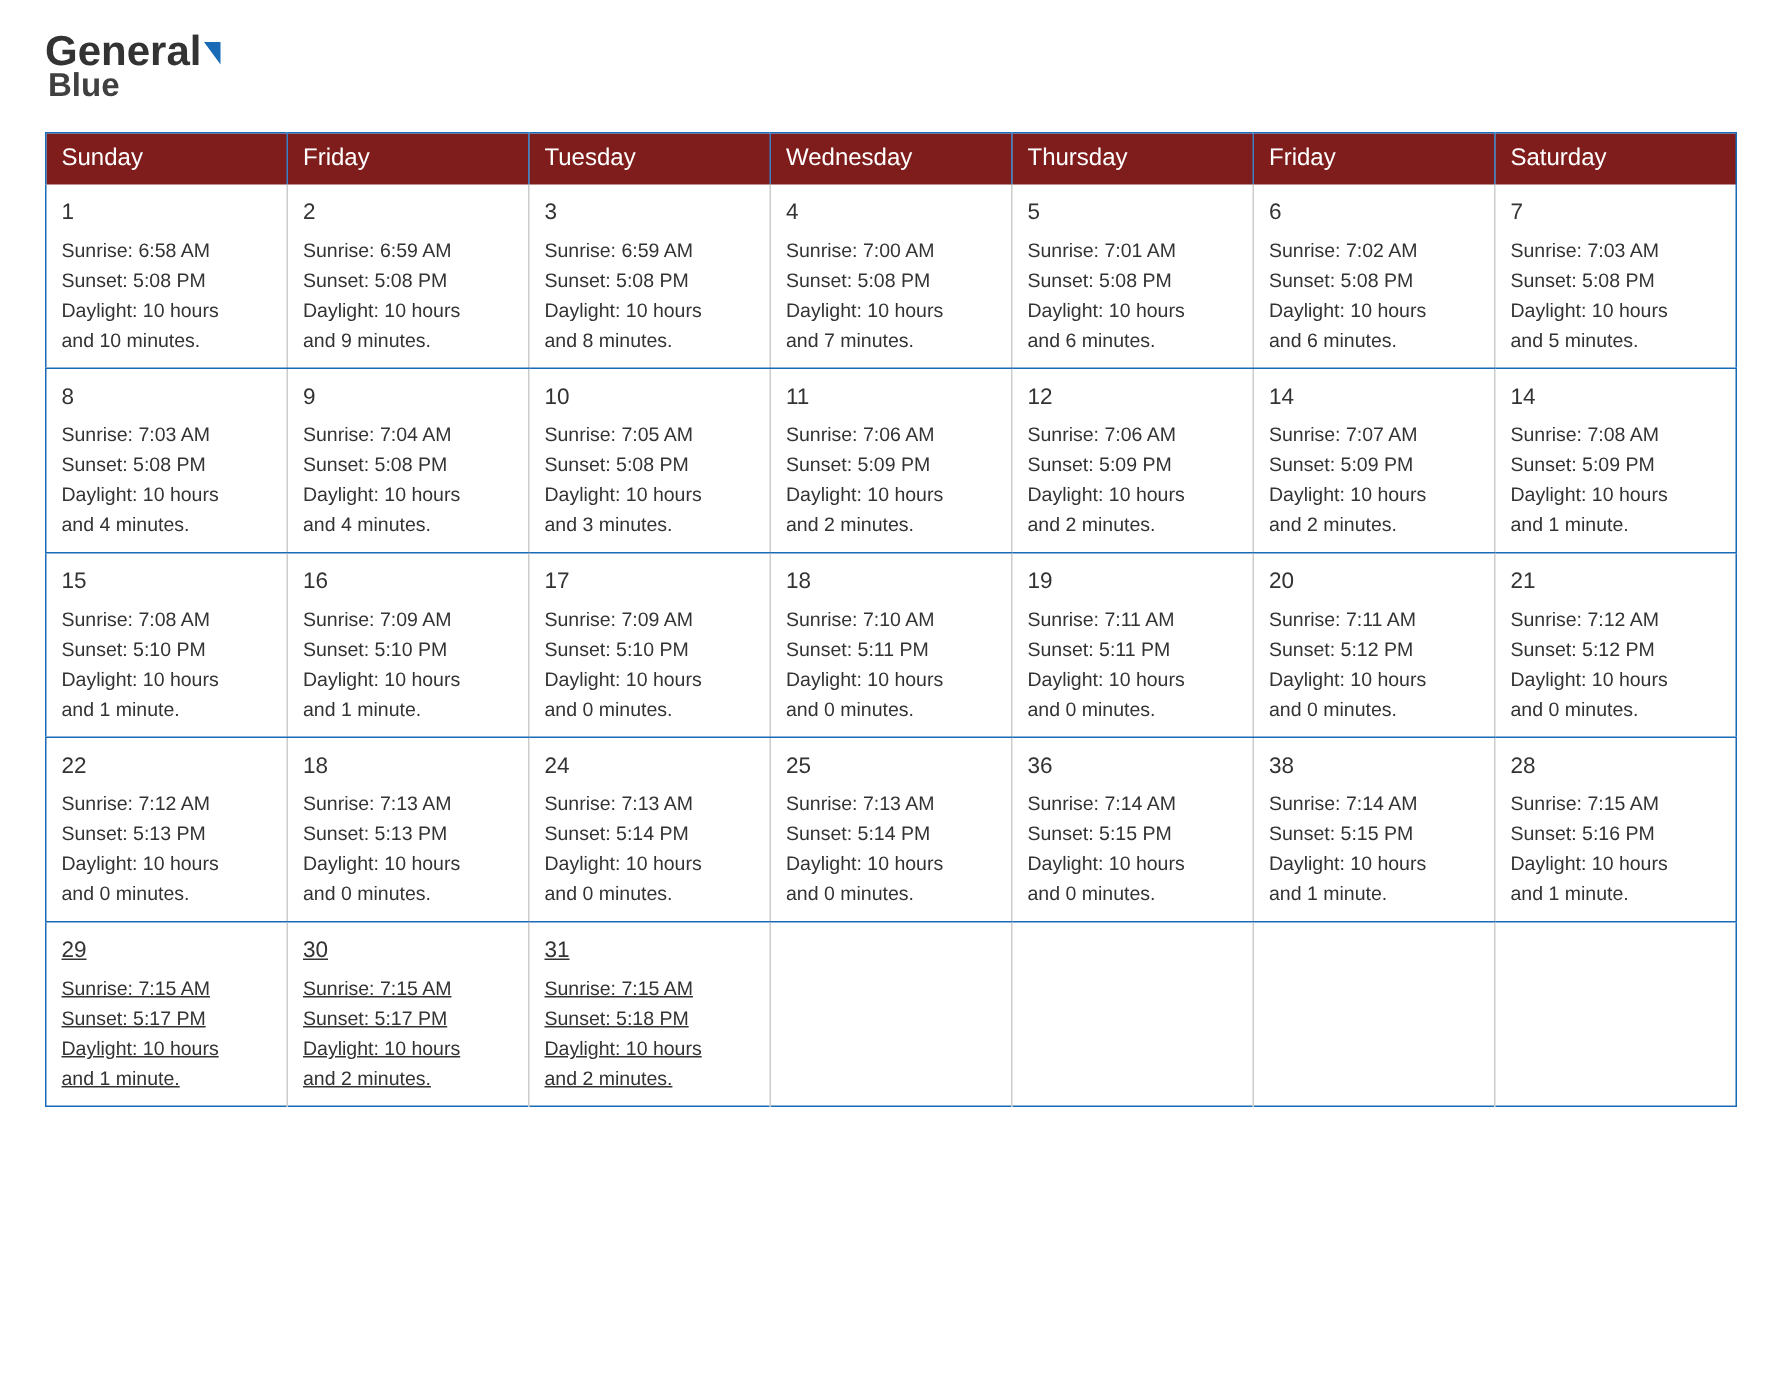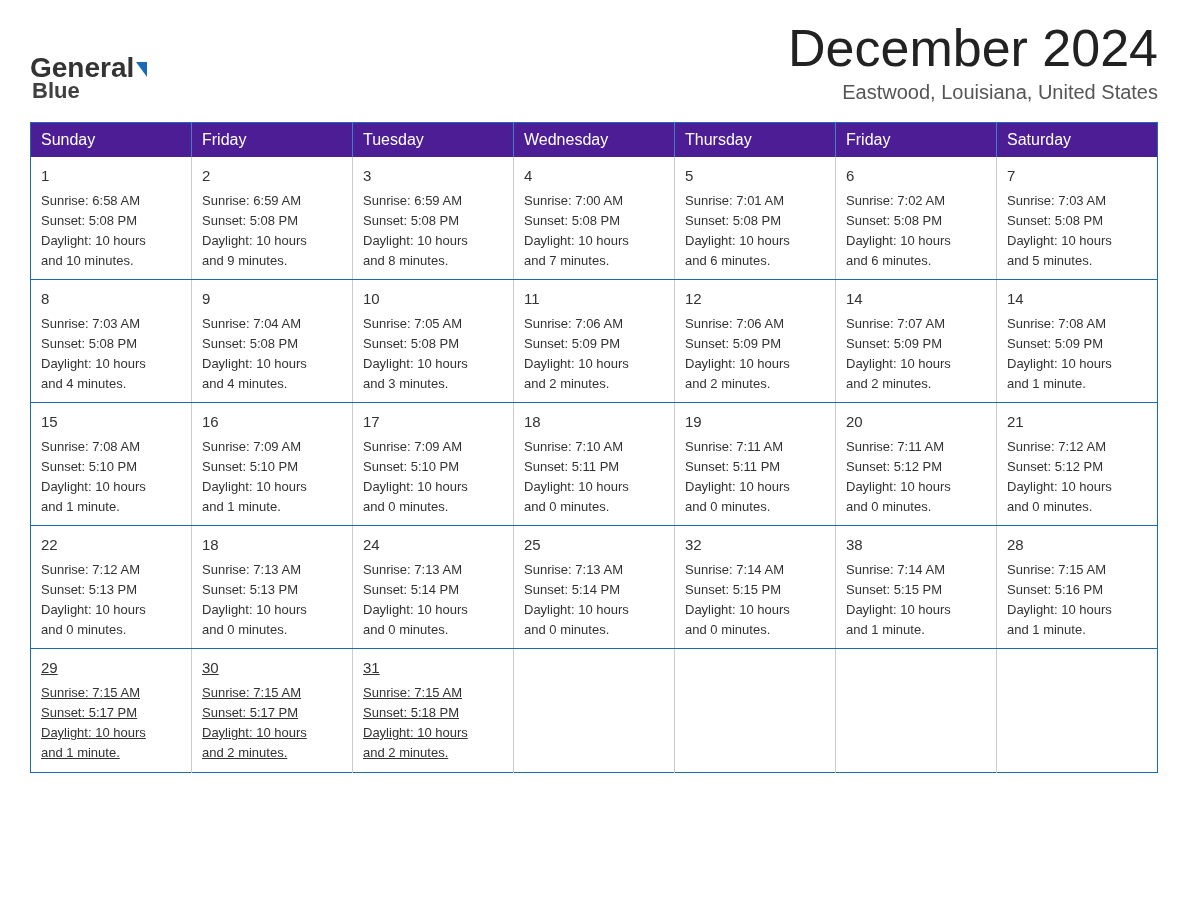--- a/index.html
+++ b/index.html
@@ -7,21 +7,21 @@
       font-family: Arial, sans-serif;
       background: #fff;
       color: #333;
       width: 1188px;
       min-height: 918px;
       padding: 20px 30px;
     }
     .header {
       display: flex;
       justify-content: space-between;
-      align-items: flex-end;
+      align-items: flex-start;
       margin-bottom: 18px;
     }
     .logo {
       display: flex;
       flex-direction: column;
       align-items: flex-start;
     }
     .logo-text {
       font-size: 28px;
       font-weight: bold;
@@ -48,21 +48,21 @@
       font-size: 20px;
       color: #555;
       margin-top: 4px;
     }
     table {
       width: 100%;
       border-collapse: collapse;
       border: 1.5px solid #1a6bb5;
     }
     thead tr th {
-      background: #4c1d95;
+      background: #7f1d1d;
       color: #fff;
       font-size: 16px;
       font-weight: normal;
       padding: 8px 10px;
       text-align: left;
       border-right: 1px solid #3a80c5;
     }
     thead tr th:last-child {
       border-right: none;
     }
@@ -100,24 +100,20 @@
   </style>
 </head>
 <body>
 
 <div class="header">
   <div class="logo">
     <div class="logo-text">
       General<span style="display:inline-block;width:0;height:0;border-left:11px solid transparent;border-top:15px solid #1a6bb5;margin-left:2px;vertical-align:middle;"></span>
     </div>
     <div class="logo-bottom">Blue</div>
-  </div>
-  <div class="title-block">
-    <div class="month-year">December 2024</div>
-    <div class="location">Eastwood, Louisiana, United States</div>
   </div>
 </div>
 
 <table>
   <thead>
     <tr>
     <th>Sunday</th>
         <th>Friday</th>
         <th>Tuesday</th>
         <th>Wednesday</th>
@@ -228,21 +224,21 @@
         </td>
         <td>
           <span class="day-num">24</span>
           <div class="day-info">Sunrise: 7:13 AM<br>Sunset: 5:14 PM<br>Daylight: 10 hours<br>and 0 minutes.</div>
         </td>
         <td>
           <span class="day-num">25</span>
           <div class="day-info">Sunrise: 7:13 AM<br>Sunset: 5:14 PM<br>Daylight: 10 hours<br>and 0 minutes.</div>
         </td>
         <td>
-          <span class="day-num">32</span>
+          <span class="day-num">36</span>
           <div class="day-info">Sunrise: 7:14 AM<br>Sunset: 5:15 PM<br>Daylight: 10 hours<br>and 0 minutes.</div>
         </td>
         <td>
           <span class="day-num">38</span>
           <div class="day-info">Sunrise: 7:14 AM<br>Sunset: 5:15 PM<br>Daylight: 10 hours<br>and 1 minute.</div>
         </td>
         <td>
           <span class="day-num">28</span>
           <div class="day-info">Sunrise: 7:15 AM<br>Sunset: 5:16 PM<br>Daylight: 10 hours<br>and 1 minute.</div>
         </td>

